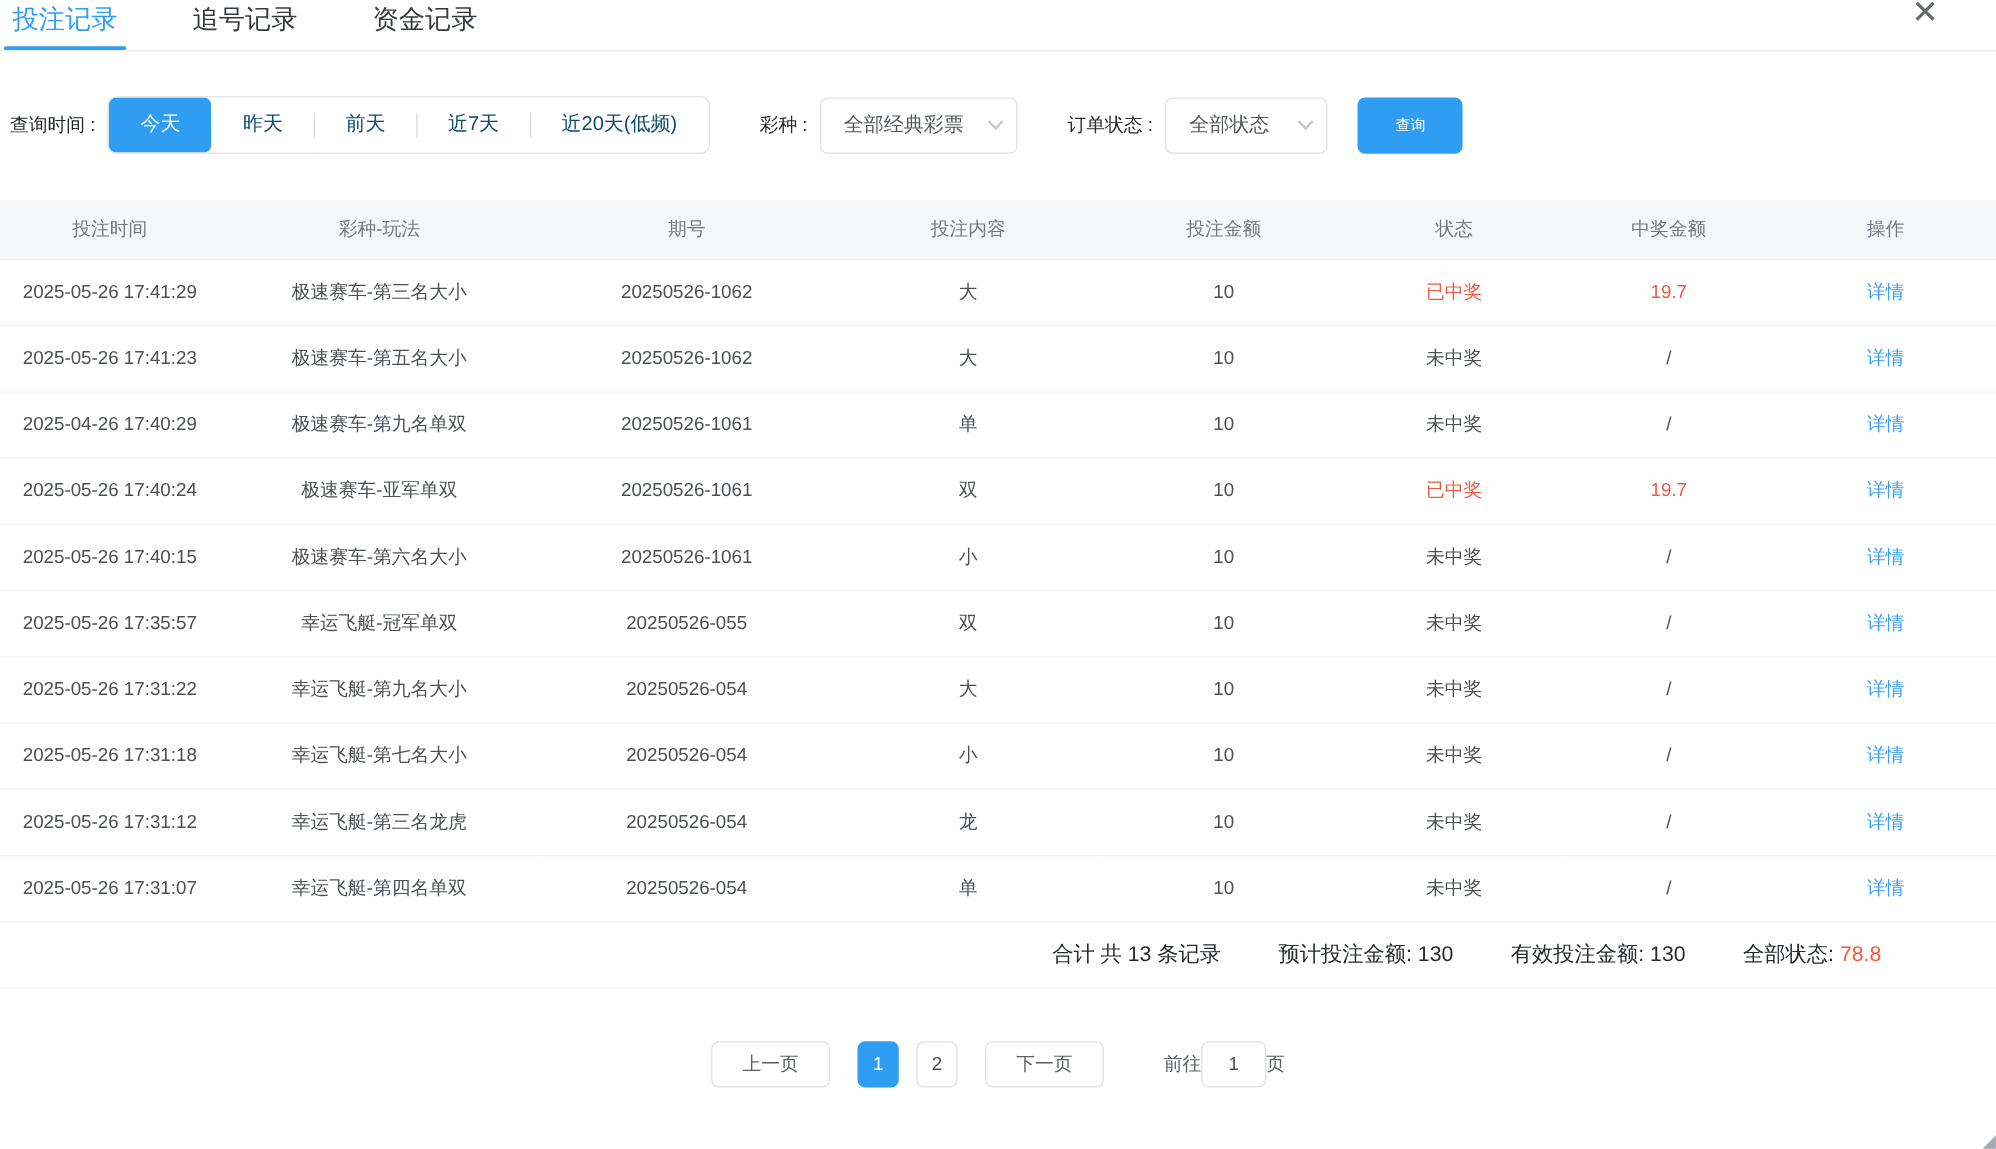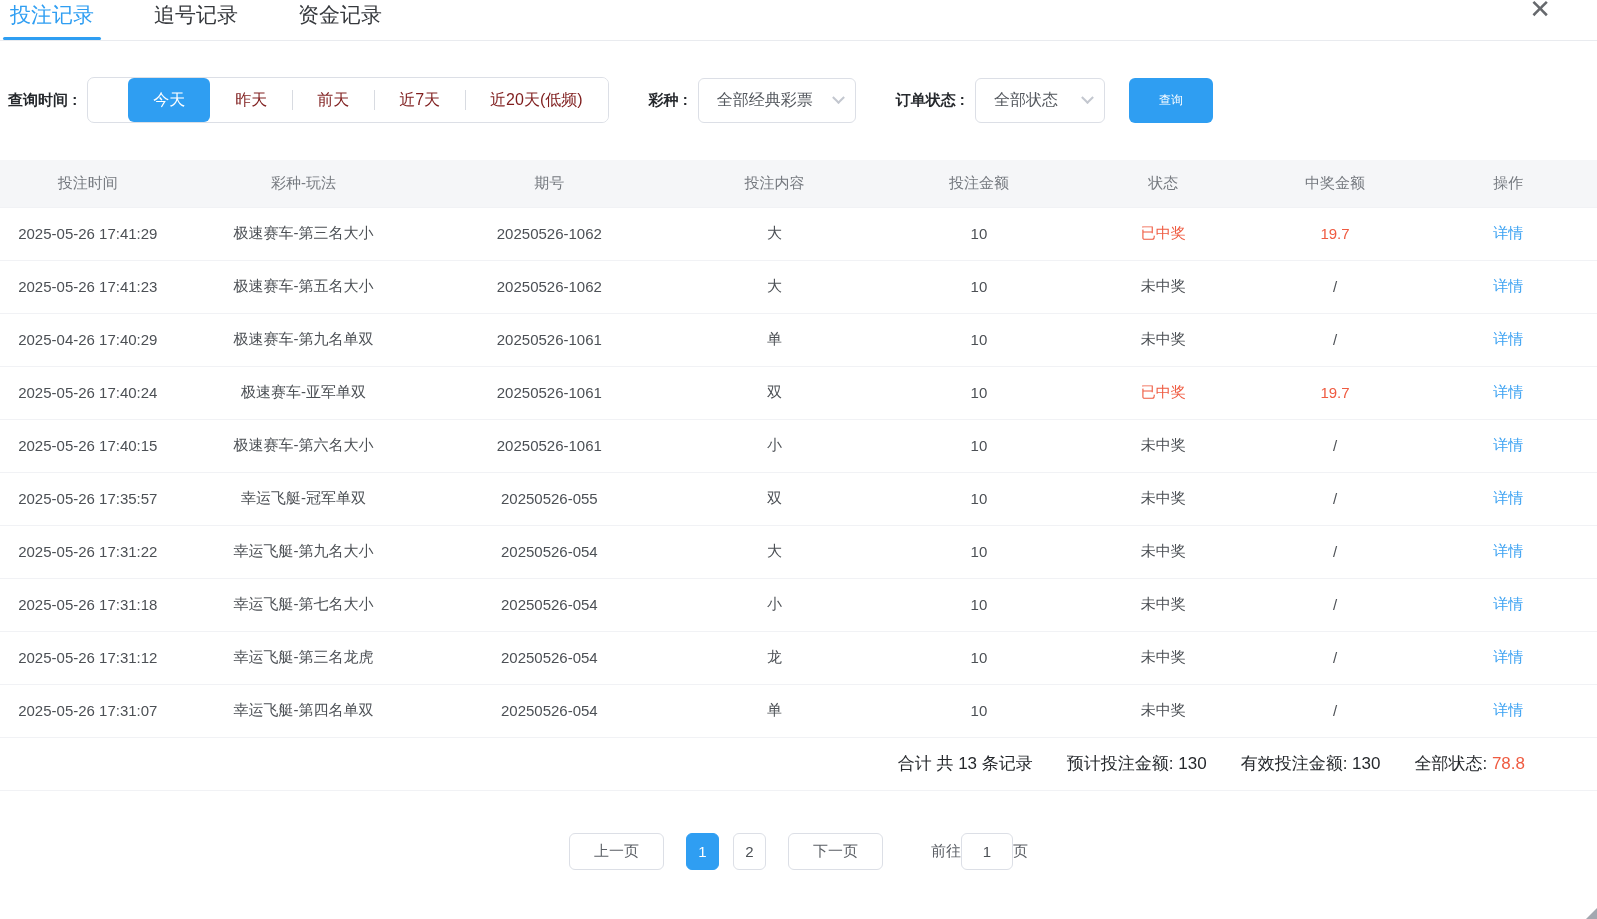--- a/index.html
+++ b/index.html
@@ -12,26 +12,26 @@
   .tab { position:relative; font-size:21px; color:#36393d; padding:6px 2px 11px;
     margin-right:56px; cursor:pointer; white-space:nowrap; }
   .tab.active { color:#2f9ef2; }
   .tab.active::after { content:''; position:absolute; left:-5px; right:-5px;
     bottom:0; height:3px; background:#2f9ef2; border-radius:2px; }
   .close-btn { position:absolute; top:-4px; right:46px; font-size:26px;
     color:#66696d; cursor:pointer; line-height:1; font-weight:400; }
 
   
   .filters { display:flex; align-items:center; margin:36px 0 0 8px; height:46px; }
-  .filter-label { font-size:15px; color:#25282c; margin-right:10px; white-space:nowrap;font-weight:bold; }
+  .filter-label { font-size:15px; color:#25282c; margin-right:10px; white-space:nowrap; }
   .time-group { display:inline-flex; border:1px solid #dcdfe6; border-radius:7px;
     overflow:hidden; height:46px; align-items:stretch; }
   .time-btn { position:relative; padding:0 25px; line-height:44px; font-size:16px;
-    color:#7f1d1d; background:#fff; cursor:pointer; white-space:nowrap; }
-  .time-btn.active { background:#2f9ef2; color:#fff; border-radius:6px;margin-left:40px; }
+    color:#0c4a6e; background:#fff; cursor:pointer; white-space:nowrap; }
+  .time-btn.active { background:#2f9ef2; color:#fff; border-radius:6px; }
   .time-btn:not(.active) + .time-btn::before { content:''; position:absolute;
     left:0; top:12px; bottom:12px; width:1px; background:#d8dbe1; }
   .sel-label { margin-left:40px; }
   .select { display:inline-flex; align-items:center; justify-content:space-between;
     border:1px solid #dcdfe6; border-radius:6px; height:45px; padding:0 12px 0 18px;
     font-size:16px; color:#54585e; cursor:pointer; background:#fff; }
   .select .sel-text { margin-right:14px; white-space:nowrap; }
   .chevron { width:9px; height:9px; border-right:2px solid #c3c7cf;
     border-bottom:2px solid #c3c7cf; transform:rotate(45deg) translate(-2px,-2px); }
   .sel-lottery { width:158px; }
@@ -44,21 +44,21 @@
   thead th { background:#f5f6f8; height:47px; font-weight:400; font-size:15px;
     color:#75797f; text-align:center; }
   tbody td { height:53px; text-align:center; font-size:15px; color:#4c5055;
     border-bottom:1px solid #f1f2f5; background:#fff; }
   tbody tr:first-child td { border-top:1px solid #f1f2f5; }
   tr.won td.status-cell, tr.won td.prize-cell { color:#ef5b41; }
   .detail-link { color:#3aa1f2; cursor:pointer; text-decoration:none; }
 
   
   .summary { display:flex; align-items:center; justify-content:flex-end;
-    gap:34px; height:53px; padding-right:72px; font-size:17px; color:#25282c;
+    gap:46px; height:53px; padding-right:92px; font-size:17px; color:#25282c;
     border-bottom:1px solid #f1f2f5; }
   .summary .red { color:#ef5b41; }
 
   
   .pagination { display:flex; align-items:center; justify-content:center;
     margin-top:42px; gap:14px; font-size:15px; color:#5c6066; }
   .page-nav { height:37px; padding:0 24px; border:1px solid #dcdfe6; background:#fff;
     border-radius:6px; font-size:15px; color:#5c6066; cursor:pointer; }
   .pages { display:inline-flex; gap:14px; margin:0 8px; }
   .page-num { min-width:33px; height:37px; line-height:35px; text-align:center;

